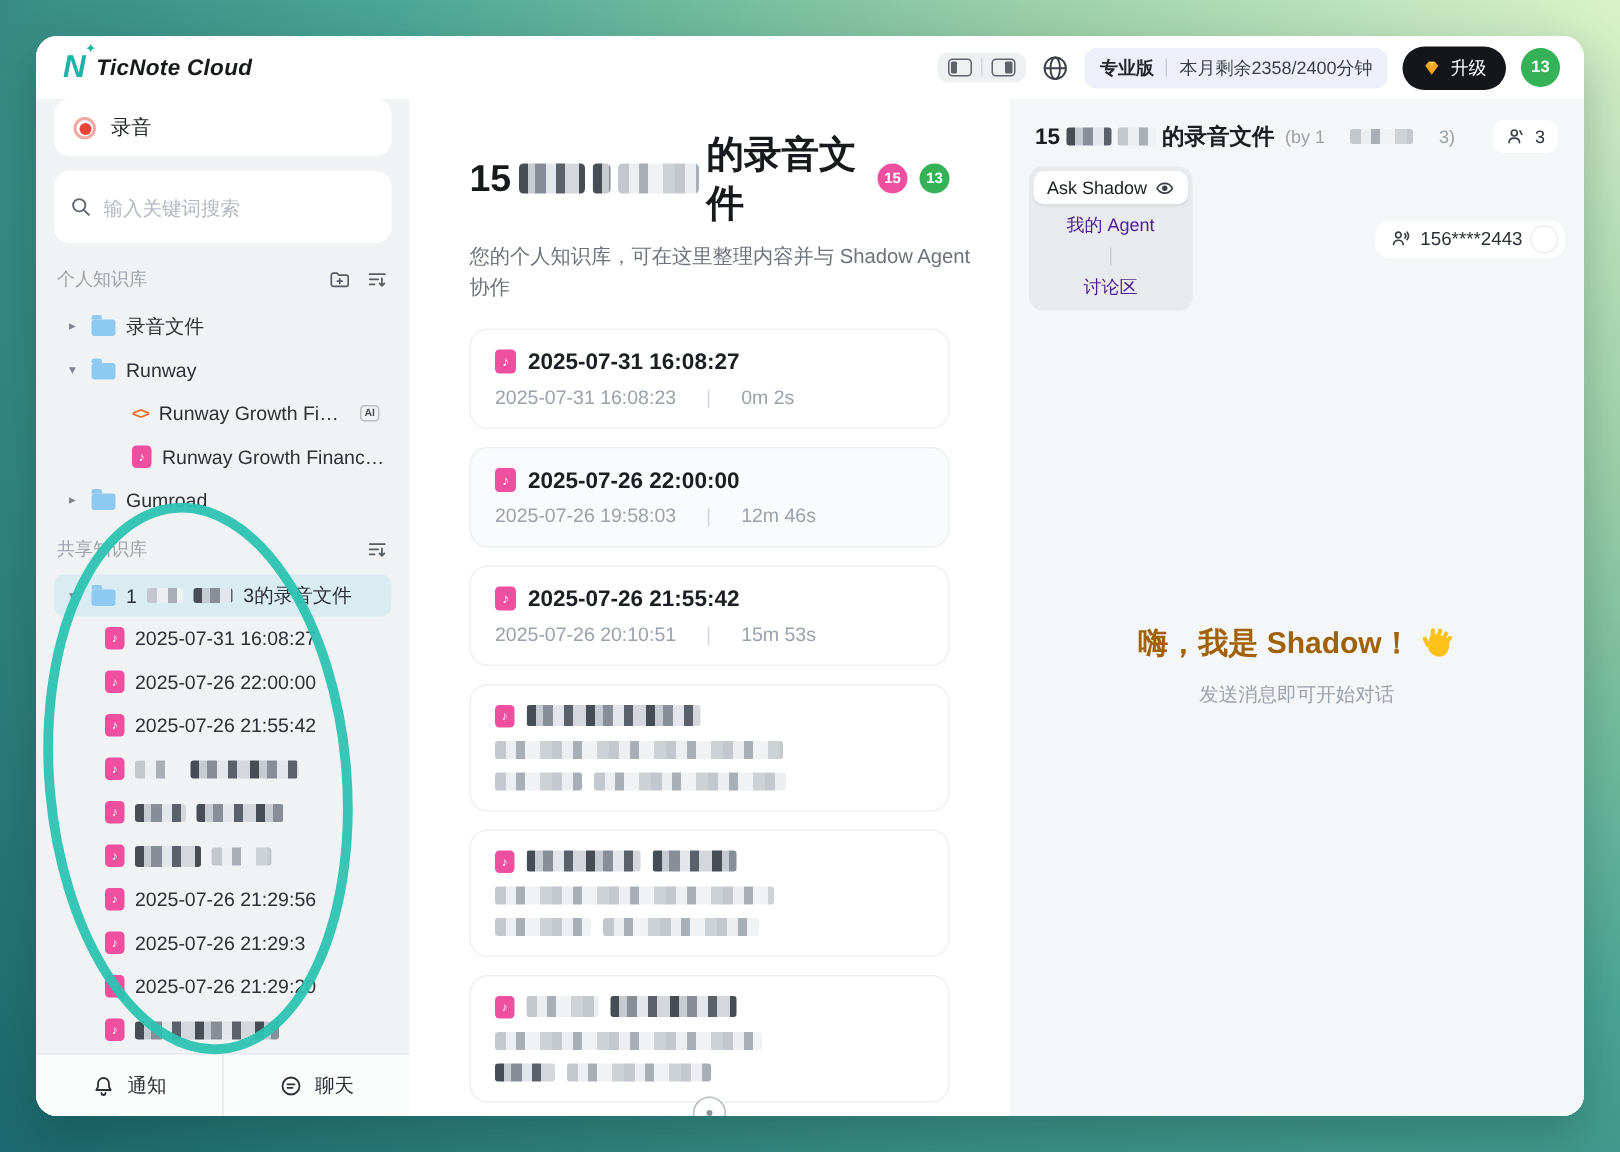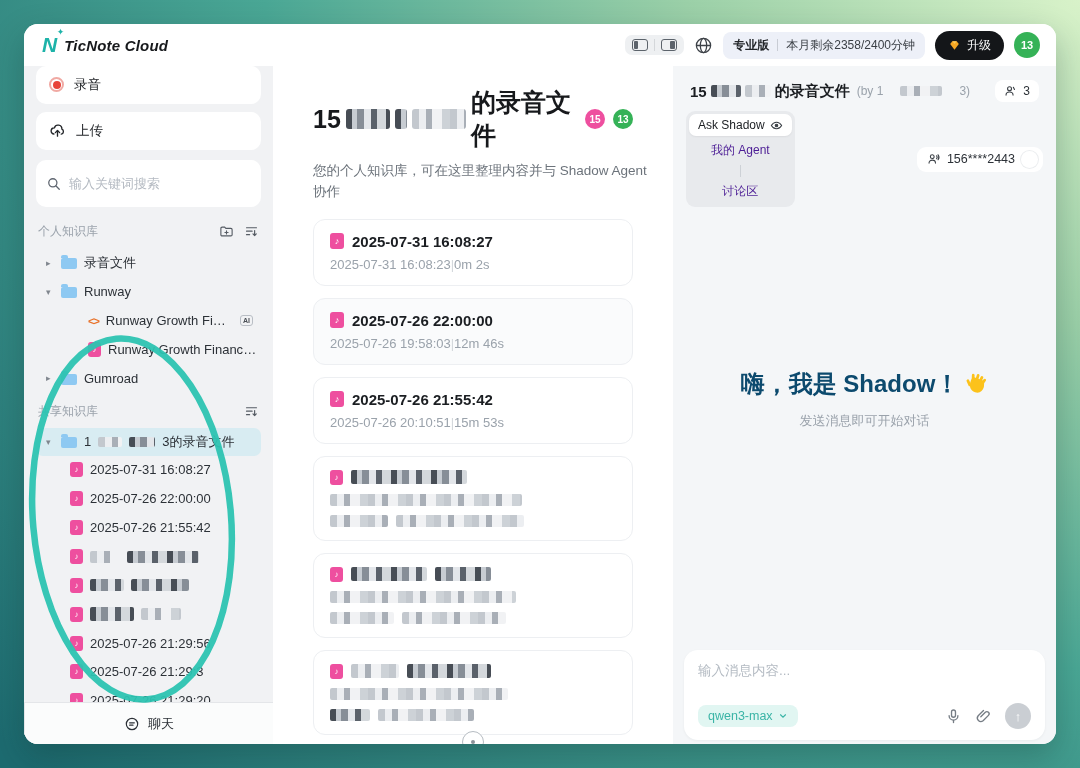--- a/index.html
+++ b/index.html
@@ -89,21 +89,21 @@
   .cbadge { width:20px; height:20px; border-radius:50%; color:#fff; font-size:10px; font-weight:700;
     display:flex; align-items:center; justify-content:center; flex:none; }
   .cbadge.pink { background:#ee4f9f; }
   .cbadge.green { background:#35b257; }
   .mid-sub { margin-top:9px; font-size:13.5px; color:#6c737b; line-height:1.55; width:342px; }
   .cards { margin-top:16px; display:flex; flex-direction:column; gap:12px; }
   .card { border:1px solid #edeff2; border-radius:12px; background:#fff; padding:13px 16px; cursor:pointer; }
   .card.alt { background:#fafbfc; }
   .card-title { display:flex; align-items:center; gap:8px; font-size:15px; font-weight:700; color:#1b1e22; }
   .card-title .fico { width:14px; height:16px; font-size:9px; }
-  .card-meta { margin-top:7px; font-size:13px; color:#9aa2ab; display:flex; align-items:center; gap:0; }
+  .card-meta { margin-top:7px; font-size:13px; color:#9aa2ab; display:flex; align-items:center; gap:20px; }
   .meta-div { color:#d3d7db; }
   .rcard { border:1px solid #edeff2; border-radius:12px; background:#fff; padding:13px 16px;
     display:flex; flex-direction:column; gap:9px; }
   .rline { display:flex; align-items:center; gap:8px; }
   .scroll-btn { position:absolute; left:50%; bottom:-9px; transform:translateX(-50%);
     width:22px; height:22px; border-radius:50%; border:1.5px solid #b6bcc2; background:#fff;
     display:flex; align-items:center; justify-content:center; z-index:10; cursor:pointer; }
   .scroll-btn .dot { width:4px; height:4px; border-radius:50%; background:#8d939a; }
 
   
@@ -117,21 +117,21 @@
   .tab { font-size:12px; color:#4c1d95; padding:4px 9px; border-radius:7px; cursor:pointer;
     display:flex; align-items:center; gap:5px; white-space:nowrap; }
   .tab.active { background:#fff; color:#1b1e22; box-shadow:0 1px 2px rgba(0,0,0,.06); }
   .tab-div { width:1px; height:12px; background:#cdd1d6; }
   .phone-pill { display:flex; align-items:center; gap:6px; background:#fff; border-radius:9px;
     padding:4px 5px 4px 10px; font-size:12.5px; color:#2c3137; cursor:pointer;margin-left:36px; }
   .phone-knob { width:17px; height:17px; border-radius:50%; background:#fff;
     box-shadow:0 0 0 1px #eceef0; }
   .chat-mid { flex:1; display:flex; flex-direction:column; align-items:center; justify-content:center;
     padding-bottom:60px; }
-  .welcome { font-size:24px; font-weight:800; color:#0c4a6e; display:flex; align-items:center; gap:7px; }
+  .welcome { font-size:20px; font-weight:800; color:#a16207; display:flex; align-items:center; gap:7px; }
   .welcome-sub { margin-top:12px; font-size:13px; color:#9aa2ab; }
   .input-card { background:#fff; border-radius:14px; padding:13px 14px 11px; height:90px;
     display:flex; flex-direction:column; justify-content:space-between;
     box-shadow:0 1px 3px rgba(20,30,40,.05); }
   .input-card input { border:none; outline:none; font-size:13.5px; color:#23262a;
     font-family:inherit; width:100%; background:transparent; }
   .input-card input::placeholder { color:#b3bac2; }
   .input-bottom { display:flex; align-items:center; justify-content:space-between; }
   .model-pill { display:flex; align-items:center; gap:5px; background:#e1f6f2; color:#3ab4a6;
     border-radius:8px; padding:4px 10px; font-size:12.5px; cursor:pointer; }
@@ -188,28 +188,20 @@
     </div>
   </header>
 
   <div class="content">
 
     <aside class="sidebar">
       <div class="side-btn">
         <span class="rec-outer"></span>
         <span>录音</span>
       </div>
-      <div class="side-btn">
-        <svg class="ic" width="17" height="17" viewBox="0 0 24 24" fill="none" stroke="#23262a" stroke-width="1.9" stroke-linecap="round" stroke-linejoin="round">
-          <path d="M7 17a4.3 4.3 0 1 1 .6-8.6A5.4 5.4 0 0 1 18.2 10 3.7 3.7 0 0 1 17.3 17"></path>
-          <path d="M12 20v-7.5"></path>
-              <path d="M9 15l3-3 3 3"></path>
-        </svg>
-        <span>上传</span>
-      </div>
       <div class="search-box">
         <svg class="ic" width="14" height="14" viewBox="0 0 24 24" fill="none" stroke="#5f6670" stroke-width="2.2" stroke-linecap="round">
           <circle cx="10" cy="10" r="7"></circle>
               <line x1="15.5" y1="15.5" x2="21" y2="21"></line>
         </svg>
         <input placeholder="输入关键词搜索" style="">
       </div>
 
       <div class="sec-head">
         <span>个人知识库</span>
@@ -310,20 +302,27 @@
       <div class="trow schild">
         <span class="fico">♪</span>
         <span>2025-07-26 21:29:20</span>
       </div>
       <div class="trow schild">
         <span class="fico">♪</span>
         <span class="mz" style="width:96px"></span>
       </div>
 
       <div class="side-footer">
+        <div class="half">
+          <svg class="ic" width="16" height="16" viewBox="0 0 24 24" fill="none" stroke="#2c3137" stroke-width="1.8" stroke-linecap="round" stroke-linejoin="round">
+            <path d="M12 4a5.5 5.5 0 0 0-5.5 5.5V13l-1.7 3h14.4L17.5 13V9.5A5.5 5.5 0 0 0 12 4z"></path>
+            <path d="M10 19a2 2 0 0 0 4 0"></path>
+          </svg>
+          <span>通知</span>
+        </div>
         <div class="foot-div"></div>
         <div class="half">
           <svg class="ic" width="16" height="16" viewBox="0 0 24 24" fill="none" stroke="#2c3137" stroke-width="1.8" stroke-linecap="round">
             <circle cx="12" cy="12" r="8.5"></circle>
                 <line x1="8.5" y1="10.3" x2="15.5" y2="10.3"></line>
                 <line x1="8.5" y1="13.8" x2="13.5" y2="13.8"></line>
           </svg>
           <span>聊天</span>
         </div>
       </div>
@@ -488,39 +487,17 @@
               <rect x="12.9" y="2" width="3" height="10.5" rx="1.5" transform="rotate(9 14.4 7)"></rect>
               <rect x="16.3" y="3.8" width="2.9" height="8.8" rx="1.45" transform="rotate(20 17.7 8)"></rect>
               <rect x="1.6" y="9.5" width="3" height="8" rx="1.5" transform="rotate(-42 3.1 13.5)"></rect>
               <path d="M4.5 10.5c-.3 6.5 2.8 10.8 8.3 10.8 5 0 7.6-3.6 7.4-8.4l-1.6-6.4-13.4-.6z"></path>
             </g>
           </svg>
         </div>
         <div class="welcome-sub">发送消息即可开始对话</div>
       </div>
 
-      <div class="input-card">
-        <input placeholder="输入消息内容..." style="">
-        <div class="input-bottom">
-          <div class="model-pill">
-            <span>qwen3-max</span>
-            <svg class="ic" width="10" height="10" viewBox="0 0 24 24" fill="none" stroke="#3ab4a6" stroke-width="2.6" stroke-linecap="round">
-              <path d="M6 9l6 6 6-6"></path>
-            </svg>
-          </div>
-          <div class="input-icons">
-            <svg class="ic" width="17" height="17" viewBox="0 0 24 24" fill="none" stroke="#767d85" stroke-width="1.9" stroke-linecap="round">
-              <rect x="9.2" y="2.8" width="5.6" height="10.2" rx="2.8"></rect>
-                  <path d="M5.8 11a6.2 6.2 0 0 0 12.4 0"></path>
-                  <line x1="12" y1="17.6" x2="12" y2="20.5"></line>
-            </svg>
-            <svg class="ic" width="17" height="17" viewBox="0 0 24 24" fill="none" stroke="#767d85" stroke-width="1.9" stroke-linecap="round" stroke-linejoin="round">
-              <path d="M8.2 12.3 14.6 6a3.1 3.1 0 0 1 4.4 4.4l-7.6 7.5a4.9 4.9 0 0 1-6.9-6.9l7.5-7.4"></path>
-            </svg>
-            <span class="send-btn">↑</span>
-          </div>
-        </div>
-      </div>
     </section>
 
   </div>
 </div>
 </div>
 
 </body></html>

